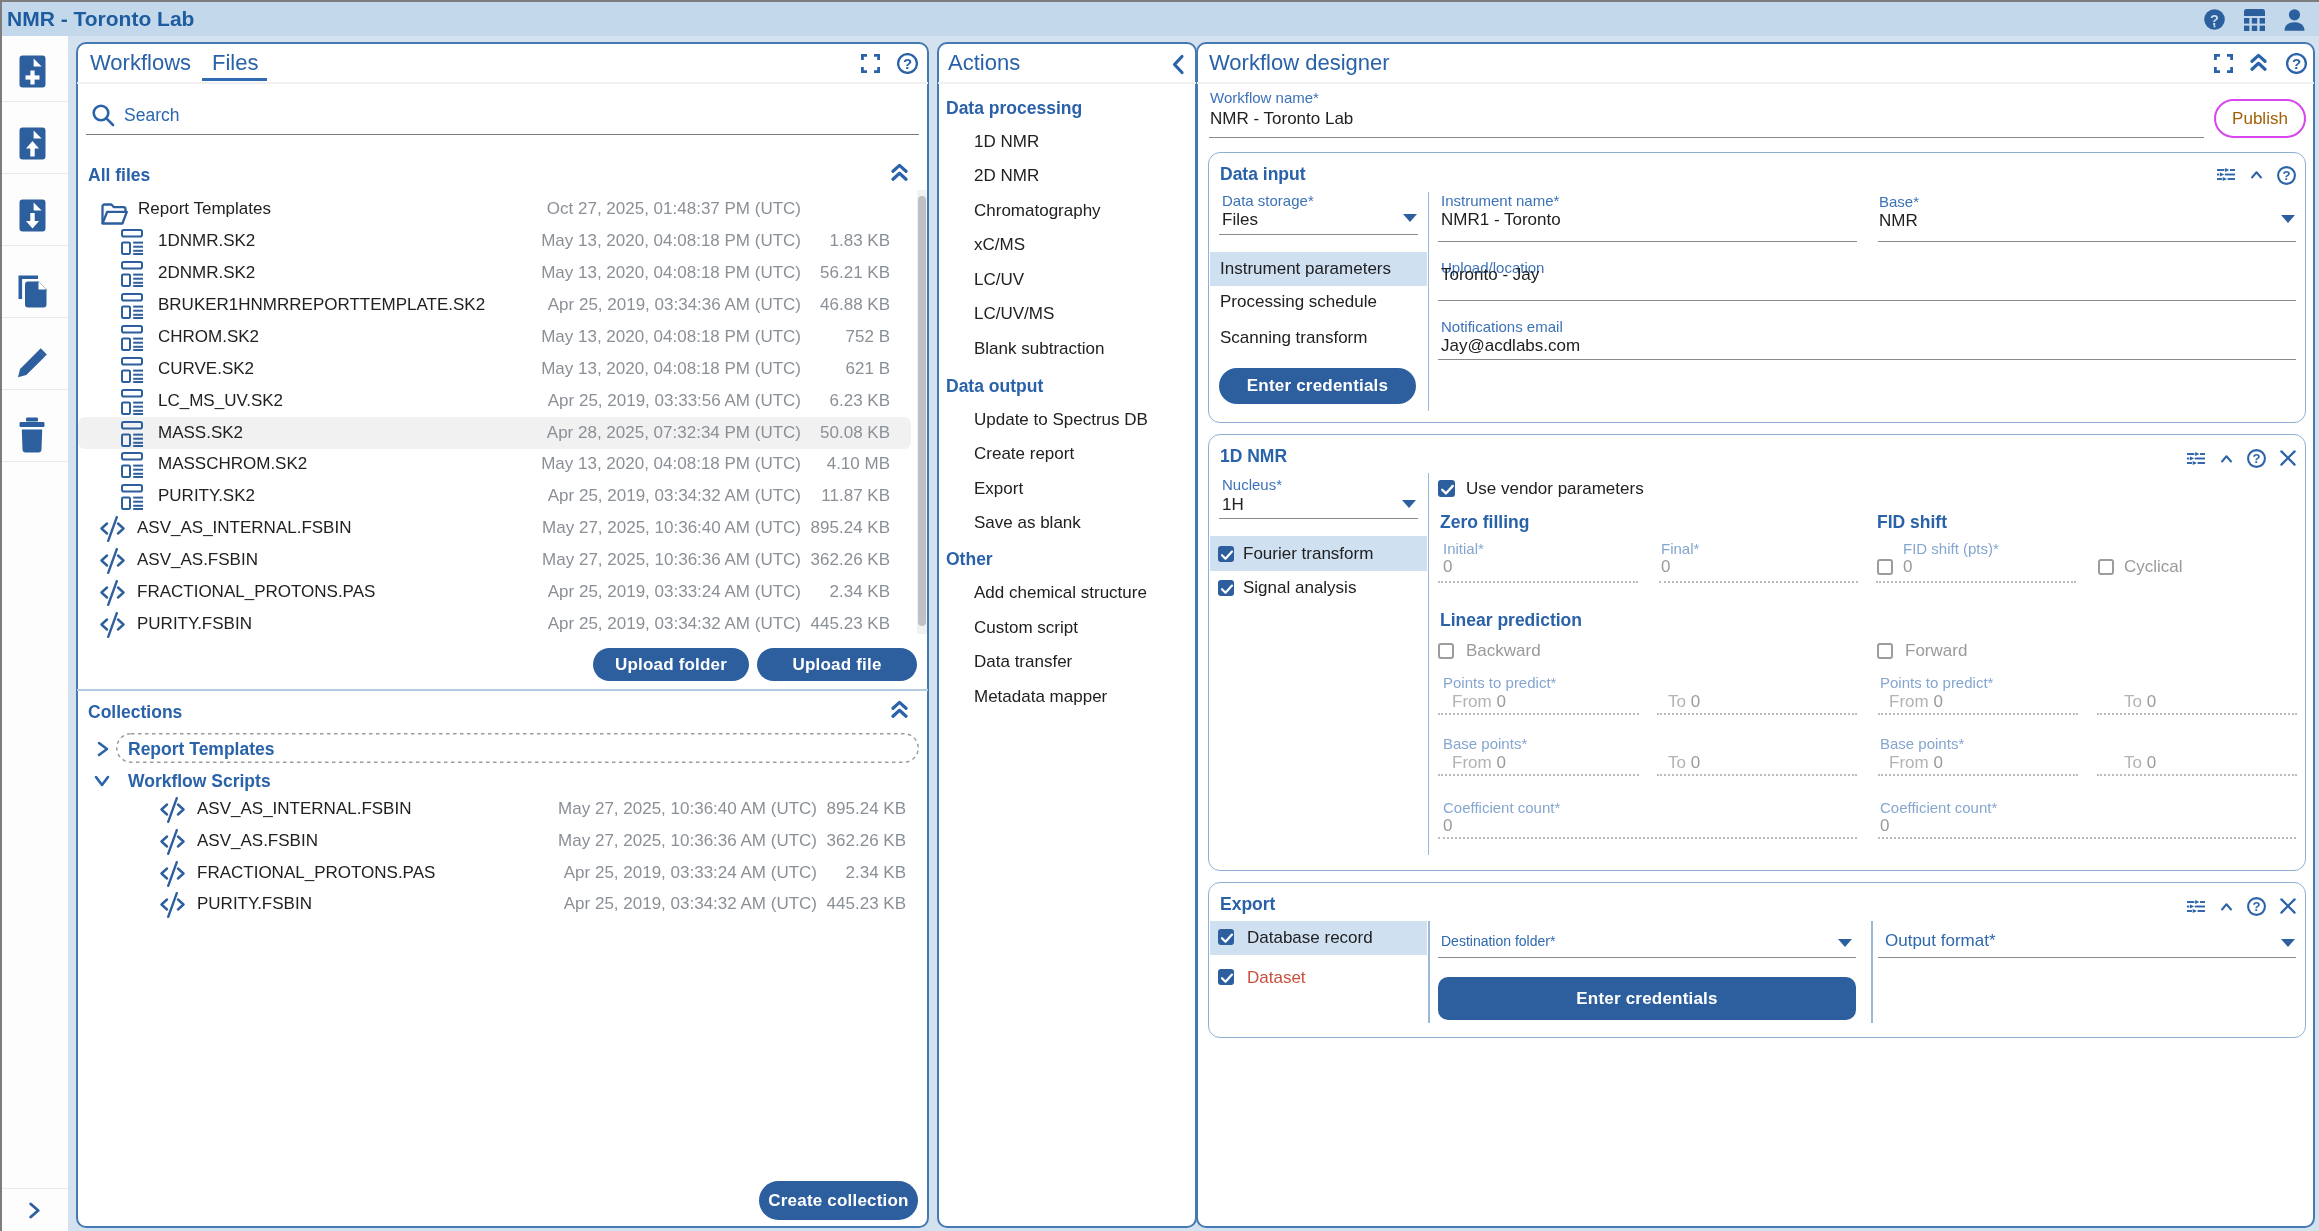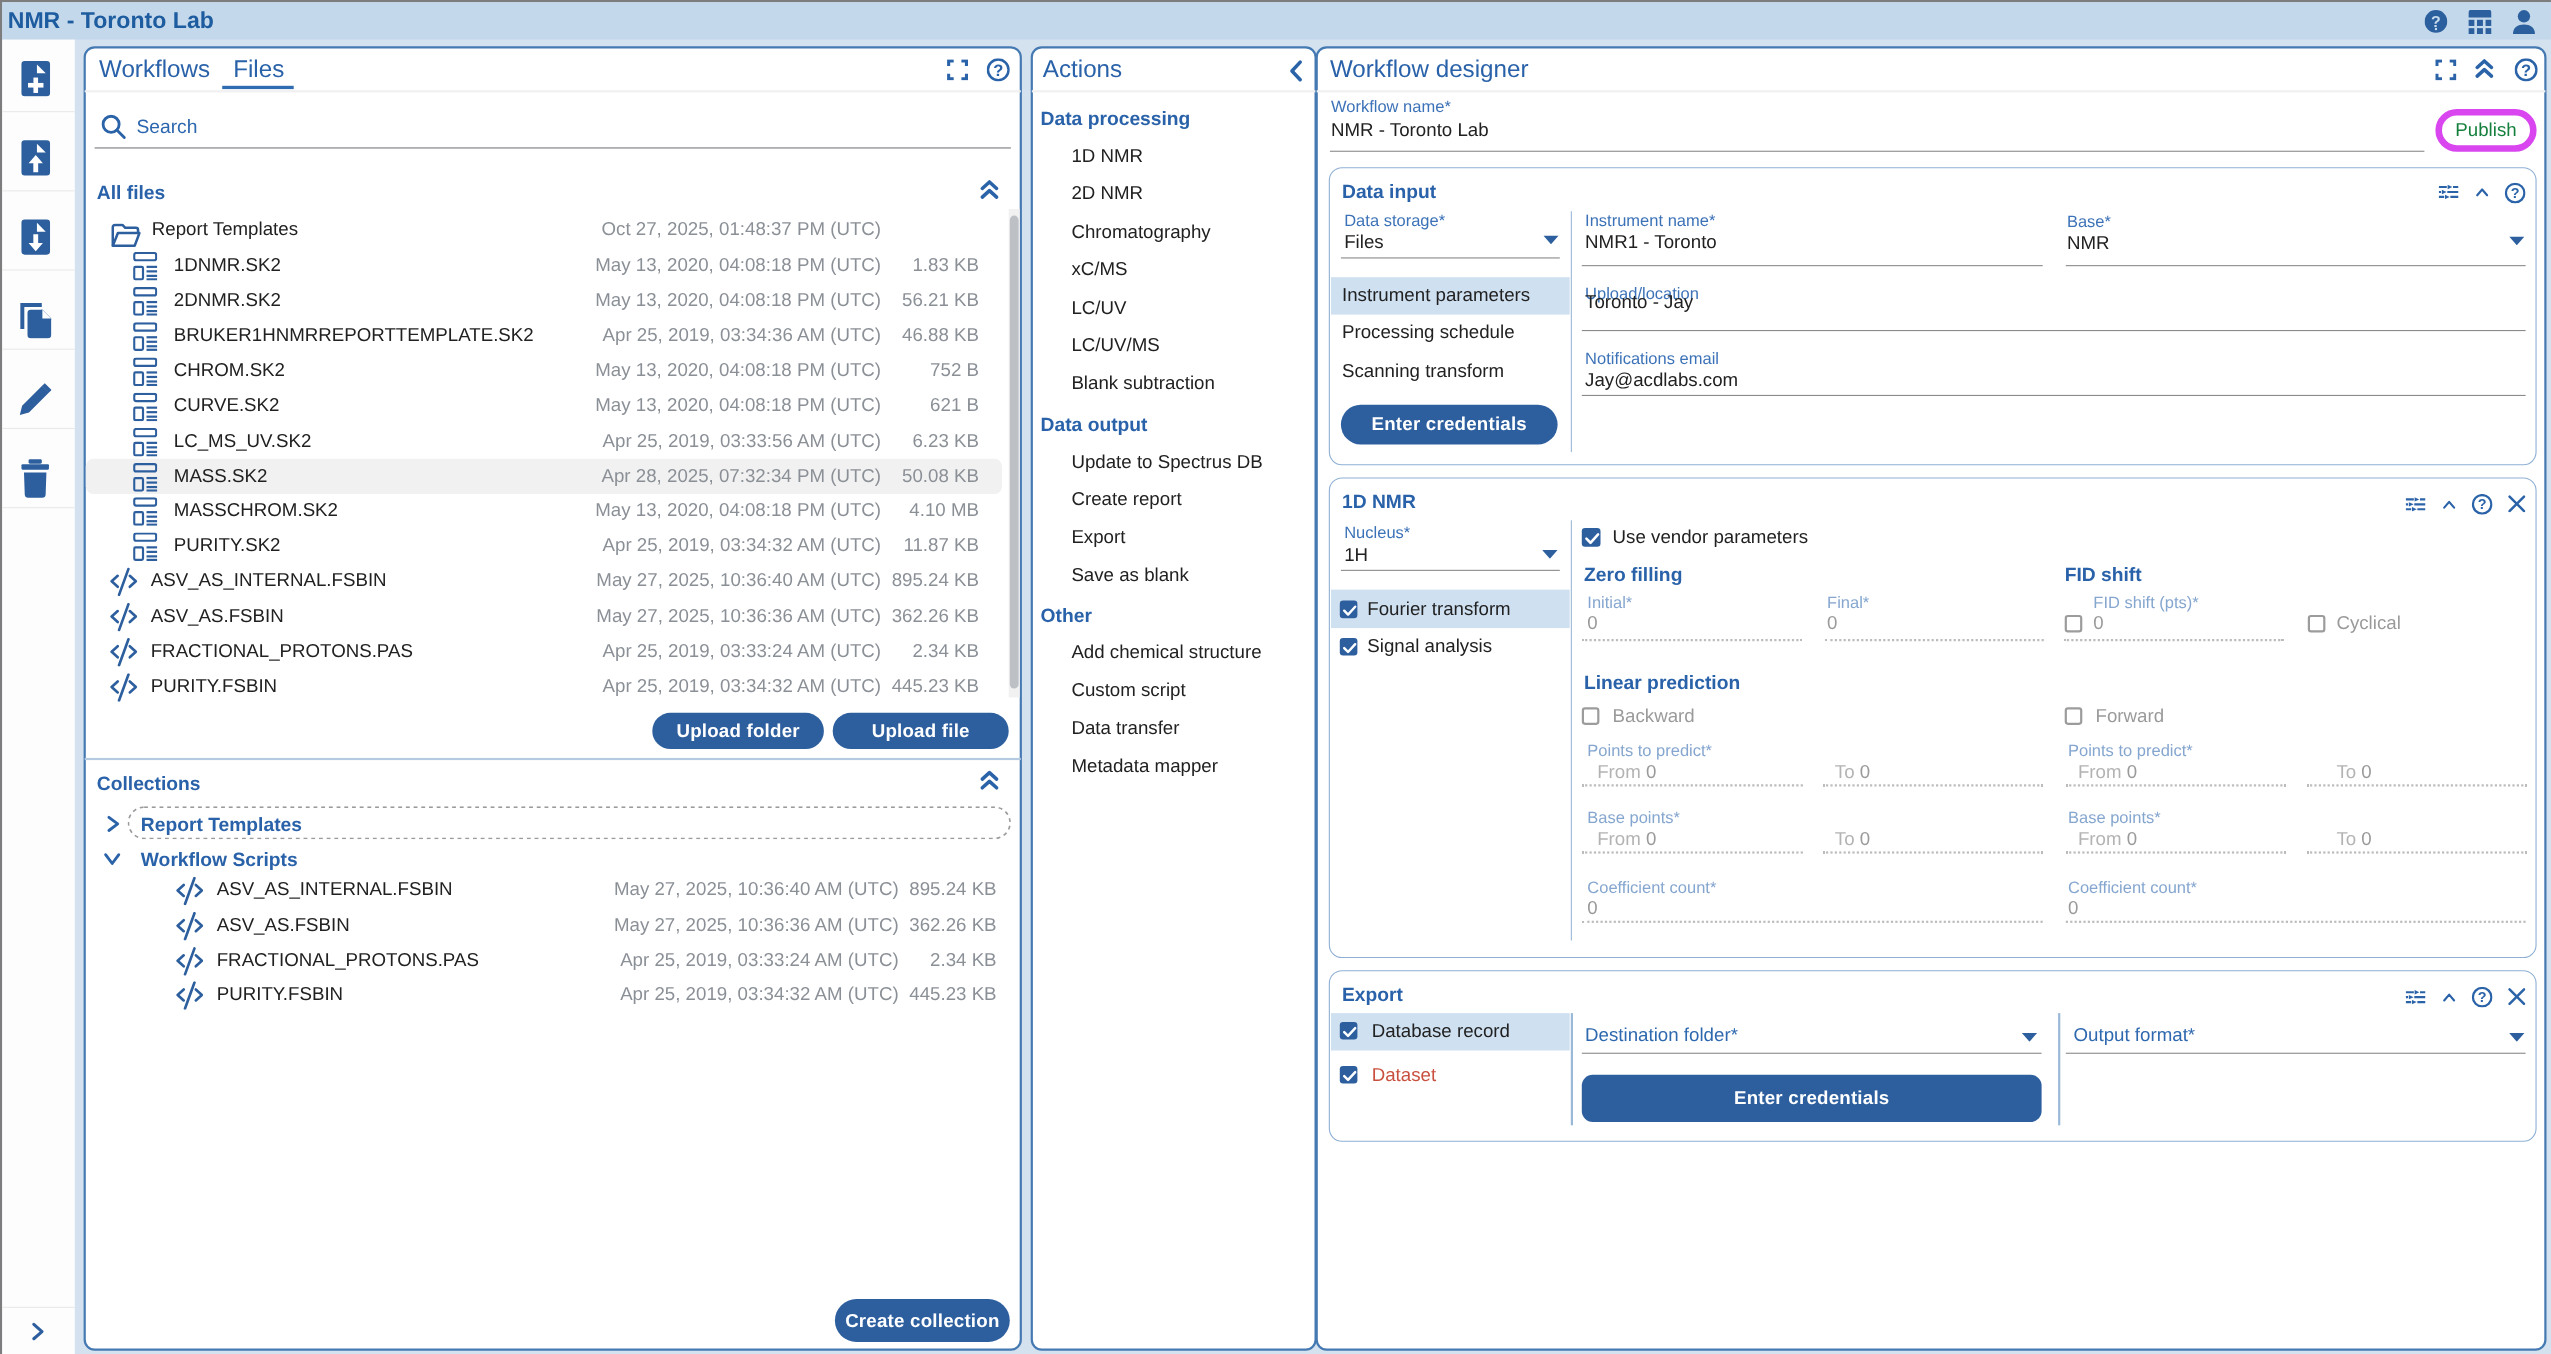--- a/index.html
+++ b/index.html
@@ -365,21 +365,21 @@
   </g>
 </svg>
 <svg class="abs" style="left:2286px;top:53px" width="21" height="21" viewBox="0 0 21 21">
   <circle cx="10.5" cy="10.5" r="9.4" fill="none" stroke="#2b63a9" stroke-width="2.3"></circle>
   <text x="10.5" y="15.8" font-size="15" font-weight="bold" fill="#2b63a9" text-anchor="middle" font-family="Liberation Sans">?</text>
 </svg>
 <div class="abs" style="left:1197px;top:82px;width:1117px;height:2px;background:#f0f0f0"></div>
 <div class="abs lab" style="left:1210px;top:90px;line-height:16px">Workflow name*</div>
 <div class="abs body17" style="left:1210px;top:108px;line-height:22px">NMR - Toronto Lab</div>
 <div class="uline" style="left:1209px;top:136.5px;width:995px"></div>
-<div class="abs" style="left:2214px;top:99px;width:92px;height:39px;border:6px solid #d946ef;border-radius:20px;color:#15803d;font-size:17px;display:flex;align-items:center;justify-content:center">Publish</div>
+<div class="abs" style="left:2214px;top:99px;width:92px;height:39px;border:2px solid #d946ef;border-radius:20px;color:#a16207;font-size:17px;display:flex;align-items:center;justify-content:center">Publish</div>
 
 <div class="card" style="left:1208px;top:152px;width:1098px;height:271px"></div>
 <div class="abs sect" style="left:1220px;top:166px;line-height:17px">Data input</div>
 <svg class="abs" style="left:2217px;top:168px" width="18" height="13">
     <use href="#sliders"></use>
   </svg>
 <svg class="abs" style="left:2250px;top:170px" width="13" height="9" viewBox="0 0 16 12">
   <path d="M2 10 L8 3 L14 10" fill="none" stroke="#2b63a9" stroke-width="2.6" stroke-linecap="round" stroke-linejoin="round"></path>
 </svg>
 <svg class="abs" style="left:2277px;top:166px" width="19" height="19" viewBox="0 0 21 21">
@@ -530,21 +530,21 @@
   </div>
 <div class="abs body17" style="left:1247px;top:921px;line-height:34px">Database record</div>
 <div class="chk" style="left:1218px;top:969px;width:16px;height:16px">
     <svg width="16" height="16" viewBox="0 0 16 16">
       <use href="#check"></use>
     </svg>
   </div>
 <div class="abs" style="left:1247px;top:961px;line-height:34px;font-size:17px;color:#c9503e">Dataset</div>
 <div class="vdiv" style="left:1428px;top:921px;height:102px"></div>
 <div class="vdiv" style="left:1871px;top:921px;height:102px"></div>
-<div class="abs" style="left:1441px;top:930px;line-height:22px;font-size:17px;color:#2e68ae">Destination folder*</div>
+<div class="abs" style="left:1441px;top:930px;line-height:22px;font-size:14px;color:#2e68ae">Destination folder*</div>
 <svg class="abs" style="left:1838px;top:939px" width="14" height="8" viewBox="0 0 14 8">
     <path d="M0 0 h14 l-7 8 z" fill="#2d5f9e"></path>
   </svg>
 <div class="uline" style="left:1438px;top:956.5px;width:418px"></div>
 <div class="btn" style="left:1438px;top:977px;width:418px;height:43px;border-radius:10px">Enter credentials</div>
 <div class="abs" style="left:1885px;top:930px;line-height:22px;font-size:17px;color:#2e68ae">Output format*</div>
 <svg class="abs" style="left:2281px;top:939px" width="14" height="8" viewBox="0 0 14 8">
     <path d="M0 0 h14 l-7 8 z" fill="#2d5f9e"></path>
   </svg>
 <div class="uline" style="left:1878px;top:956.5px;width:418px"></div>

